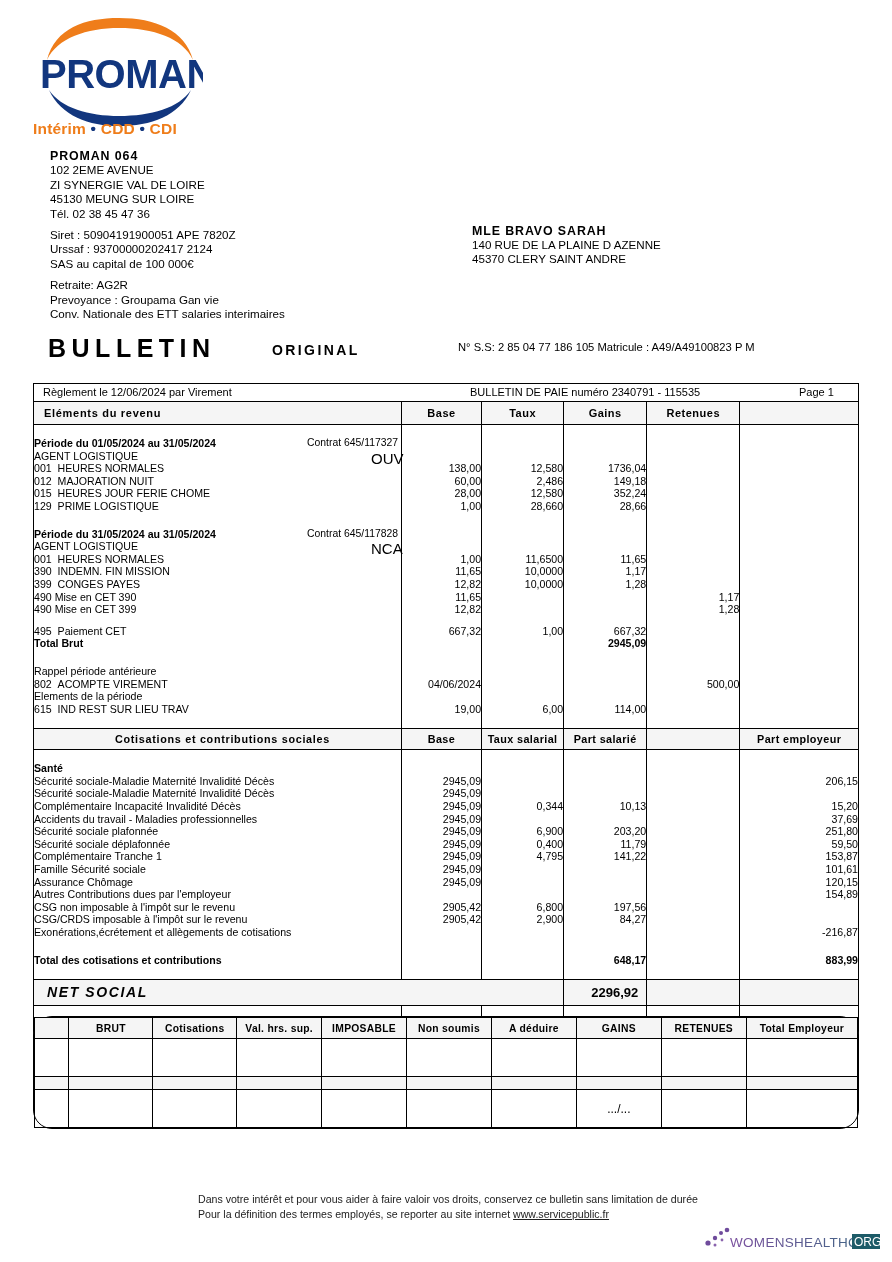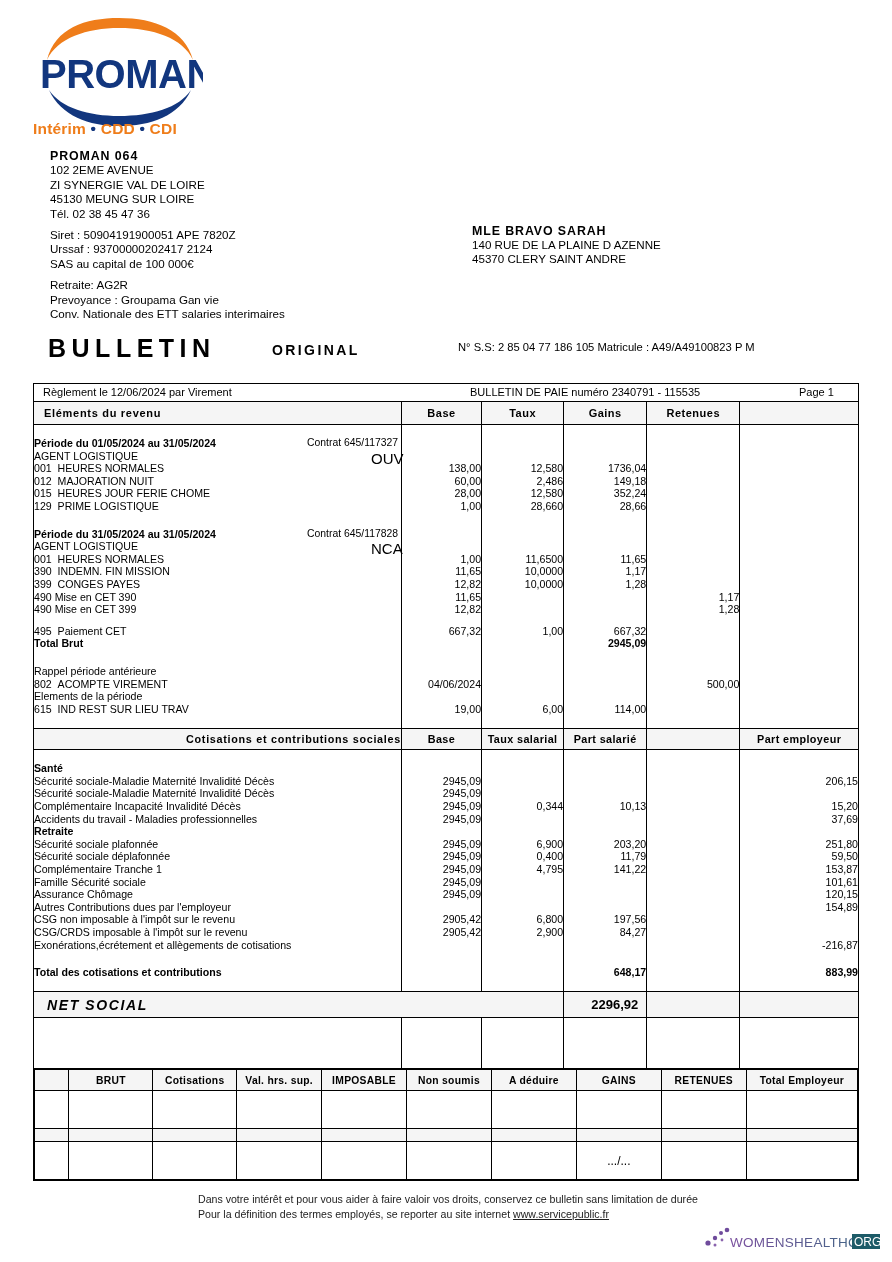--- a/index.html
+++ b/index.html
@@ -85,35 +85,35 @@
   .contract { position: absolute; left: 273px; font-size: 10.4px; }
   .relrow { position: relative; }
   .ouv { position: absolute; left: 337px; font-size: 15px; }
 
   
   .subhdr td, .subhdr th {
     background: #f5f5f5; height: 21px; font-size: 10.8px; font-weight: bold;
     border-top: 1.5px solid #000; border-bottom: 1.5px solid #000;
     text-align: center; vertical-align: middle; letter-spacing: .4px;
   }
-  .subhdr th.lft { text-align: right; padding-left: 10px; letter-spacing: .7px; }
+  .subhdr th.lft { text-align: center; padding-left: 10px; letter-spacing: .7px; }
 
   .netrow td {
     background: #f5f5f5; height: 26px;
     border-top: 1.8px solid #000; border-bottom: 1.8px solid #000;
     font-weight: bold; vertical-align: middle;
   }
   .netrow td.net-lab { padding-left: 13px; font-size: 14px; letter-spacing: 1.6px; font-style: italic; }
   .netrow td.net-val { text-align: right; padding-right: 8px; font-size: 13px; }
 
   .blankrow td { height: 13px; }
   .tallblank td { height: 52px; }
 
   
-  #box-bottom { top: 1068px; }
+  #box-bottom { top: 1016px; border-radius: 19px; }
   .btbl { width: 100%; border-collapse: collapse; table-layout: fixed; }
   .btbl td, .btbl th { border: 1.2px solid #000; padding: 0; }
   .btbl th {
     background: #f5f5f5; height: 21px; font-size: 10.3px; font-weight: bold;
     text-align: center; vertical-align: middle; letter-spacing: .3px;
     border-bottom: 1.6px solid #000;
   }
   .btbl td.cell { height: 38px; }
   .btbl tr.thin td { height: 13px; background: #f5f5f5; }
   .btbl td.gains-dots { text-align: center; font-size: 12px; vertical-align: middle; }
@@ -475,28 +475,20 @@
       </tr>
       <tr class="rowh">
         <td class="ind0">Accidents du travail - Maladies professionnelles</td>
         <td class="vl num">2945,09</td>
         <td class="vl num"></td>
         <td class="vl num"></td>
         <td class="vl"></td>
         <td class="vl num">37,69</td>
       </tr>
 
-      <tr class="rowh">
-        <td class="ind0 bold">Retraite</td>
-        <td class="vl"></td>
-            <td class="vl"></td>
-        <td class="vl"></td>
-            <td class="vl"></td>
-        <td class="vl"></td>
-      </tr>
       <tr class="rowh">
         <td class="ind0">Sécurité sociale plafonnée</td>
         <td class="vl num">2945,09</td>
         <td class="vl num">6,900</td>
         <td class="vl num">203,20</td>
         <td class="vl"></td>
         <td class="vl num">251,80</td>
       </tr>
       <tr class="rowh">
         <td class="ind0">Sécurité sociale déplafonnée</td>

